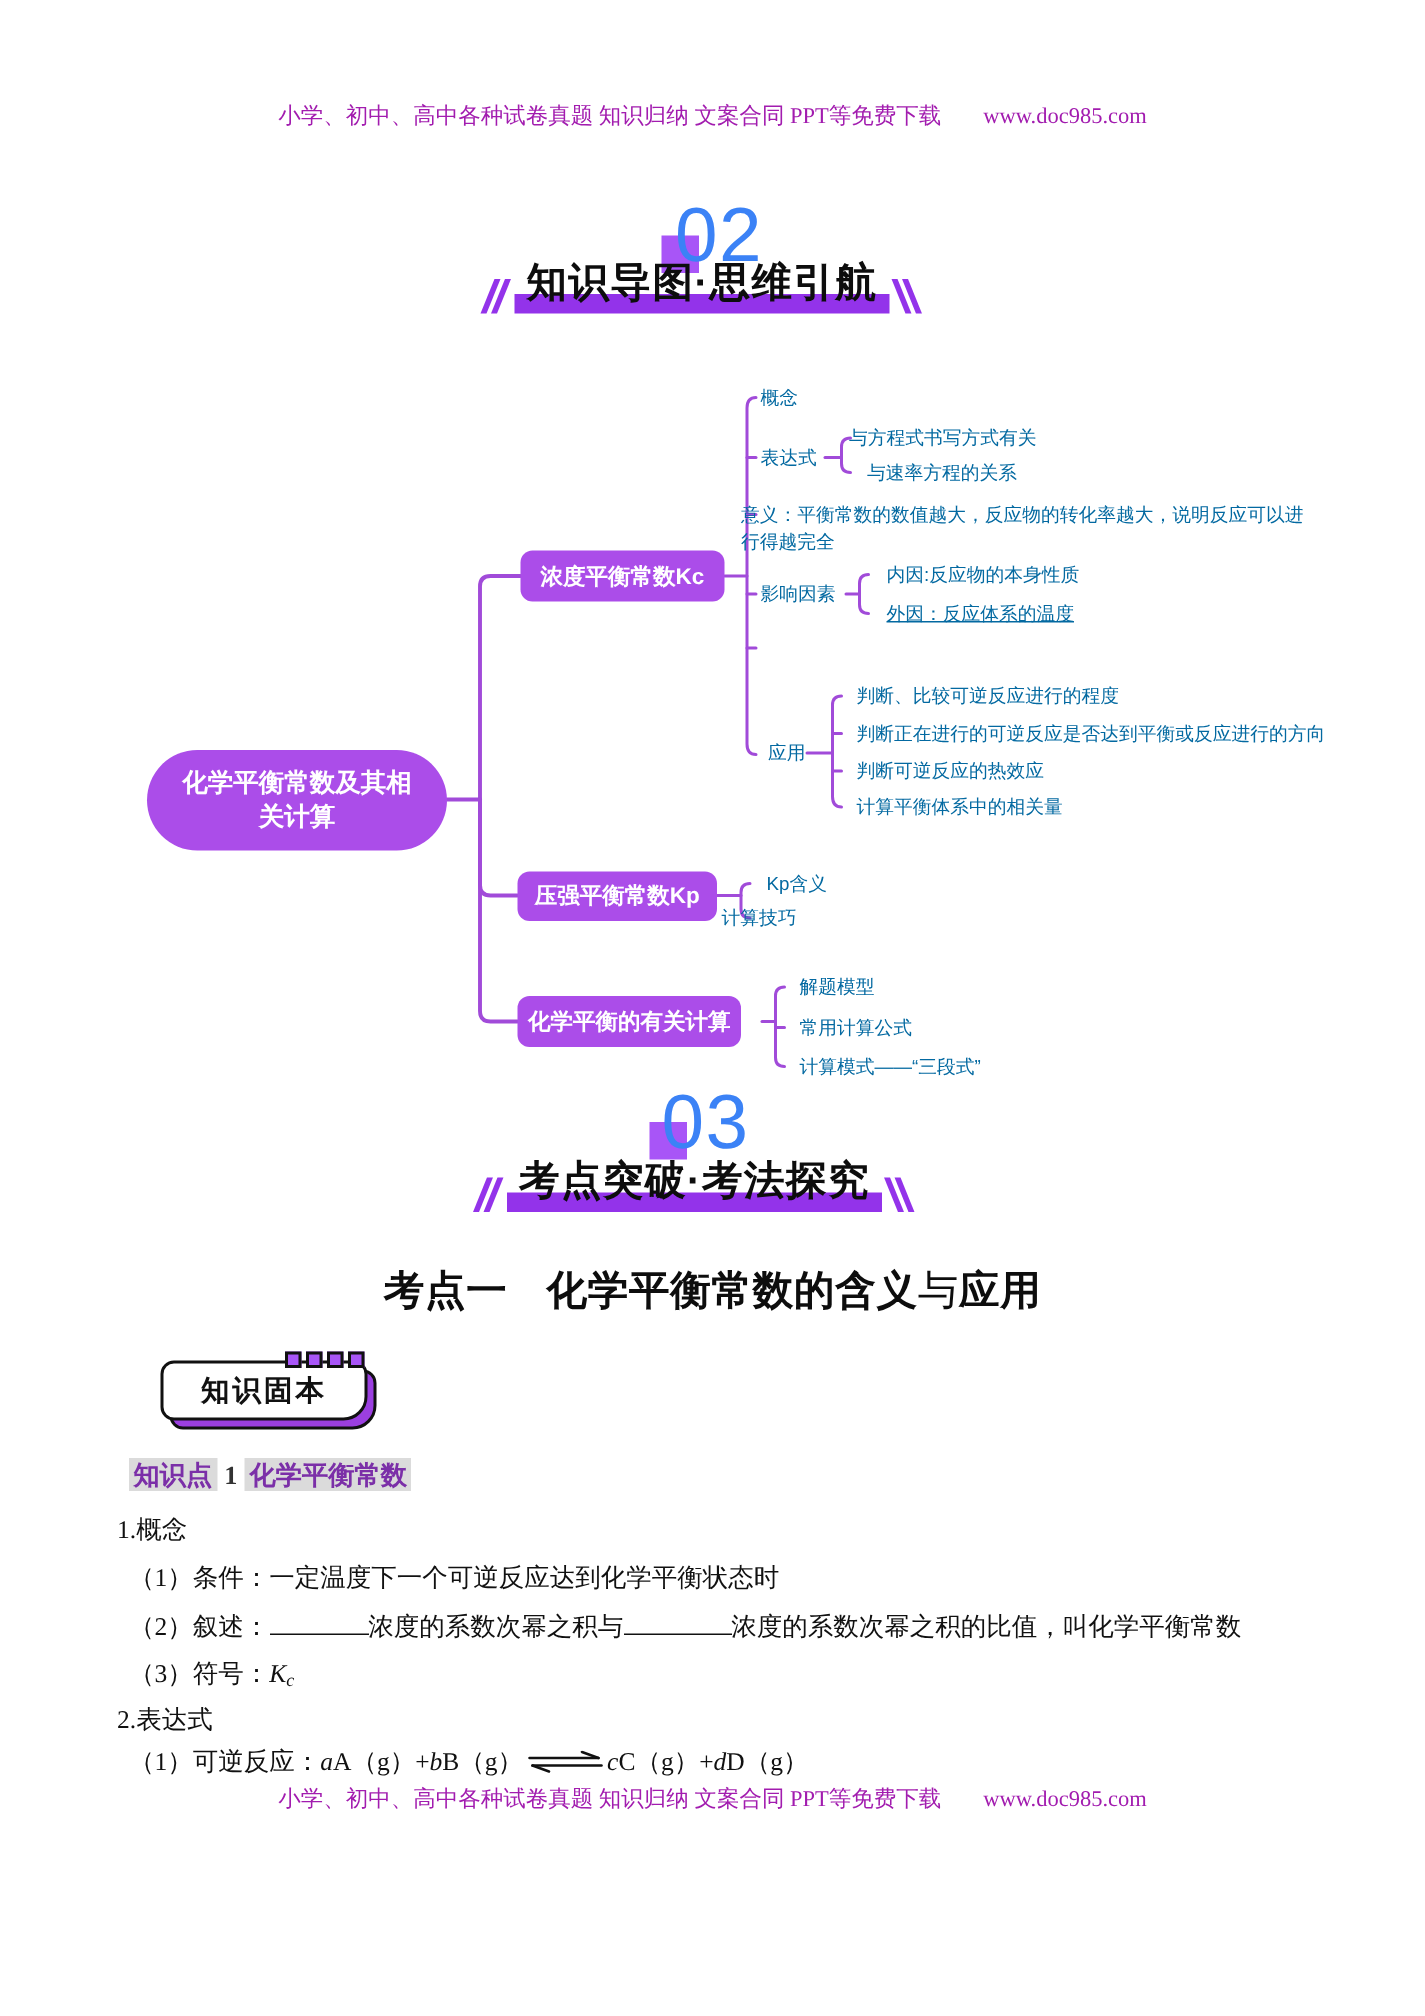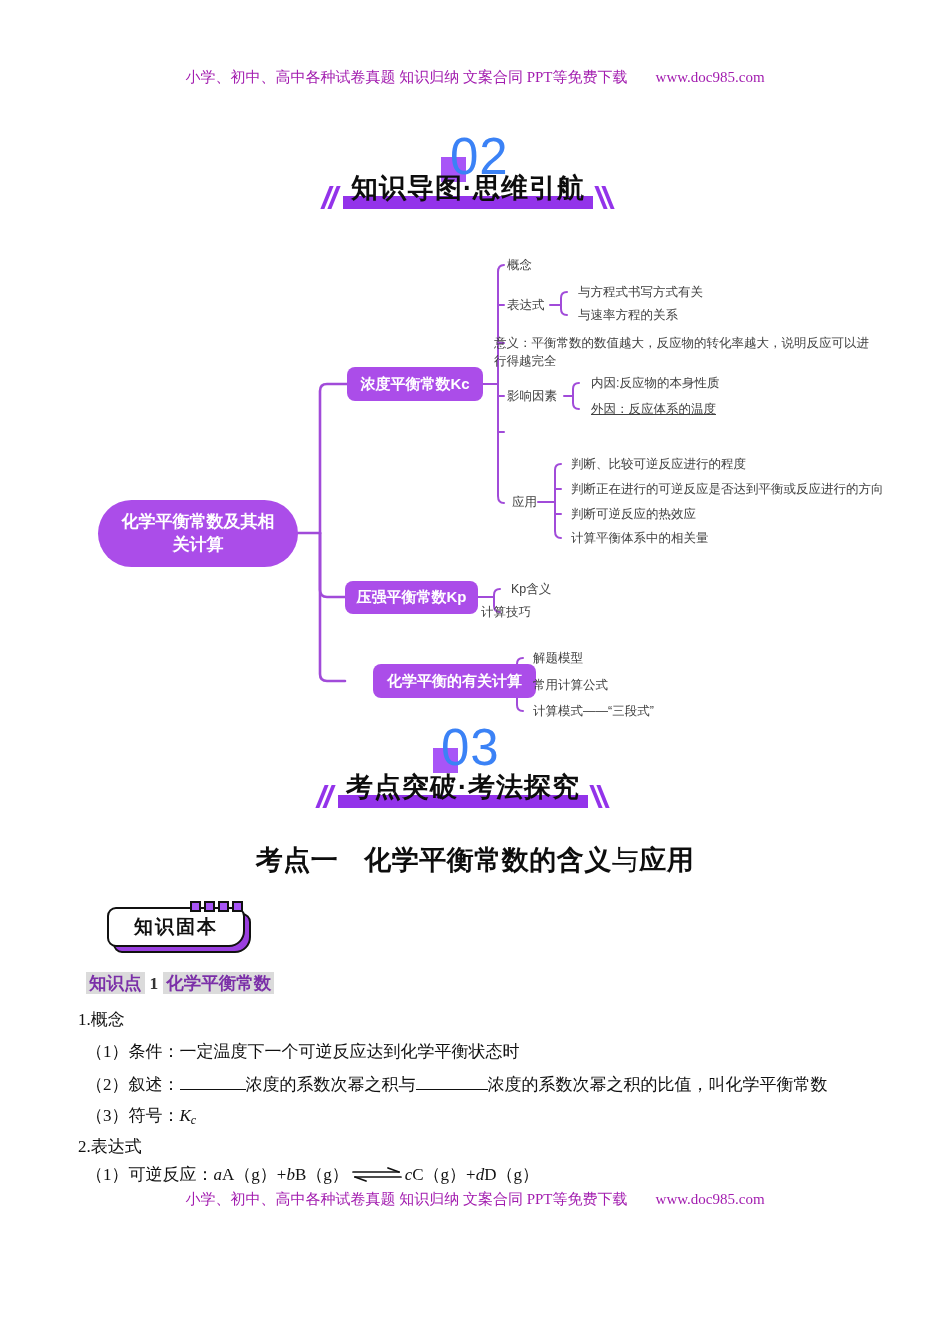--- a/index.html
+++ b/index.html
@@ -28,21 +28,21 @@
   .slash.r i { transform:skewX(22deg); }
   .slash i.b1 { left:2px; } .slash i.b2 { left:9px; }
 
   
   .mm-svg { position:absolute; left:0; top:0; width:950px; height:1344px; z-index:1; }
   .mm-node { position:absolute; z-index:2; background:#AB4DE9; color:#fff;
     font-weight:bold; display:flex; align-items:center; justify-content:center;
     border-radius:8px; font-size:15px; white-space:nowrap;text-align:right; }
   .mm-root { border-radius:34px; font-size:17px; white-space:normal;
     text-align:center; line-height:1.35; padding:0 18px; }
-  .mm-leaf { position:absolute; z-index:2; font-size:12.5px; color:#404040;
+  .mm-leaf { position:absolute; z-index:2; font-size:12.5px; color:#0369a1;
     line-height:16px; white-space:nowrap; }
   .mm-leaf.wrap { white-space:normal; line-height:18px; }
 
   
   .kaodian { position:absolute; left:0; width:950px; text-align:center;
     font-size:27px; font-weight:900; color:#0d0d0d; letter-spacing:0.5px; }
   .kaodian .light { font-weight:400; }
   .kaodian .gap { display:inline-block; width:26px; }
 
   
@@ -129,25 +129,25 @@
         <path d="M508,681 H517"></path>
         <path d="M523,658 Q517,658 517,664 V705 Q517,711 523,711"></path>
         <path d="M517,685 H523"></path>
       </g>
     </g>
   </svg>
 
   <div class="mm-node mm-root" style="left:98px; top:500px; width:200px; height:67px;">化学平衡常数及其相关计算</div>
   <div class="mm-node" style="left:347px; top:367px; width:136px; height:34px;">浓度平衡常数Kc</div>
   <div class="mm-node" style="left:345px; top:581px; width:133px; height:33px;">压强平衡常数Kp</div>
-  <div class="mm-node" style="left:345px; top:664px; width:163px; height:34px;margin-left:28px;">化学平衡的有关计算</div>
+  <div class="mm-node" style="left:345px; top:664px; width:149px; height:34px;">化学平衡的有关计算</div>
 
   <div class="mm-leaf" style="left:507px; top:257px;">概念</div>
   <div class="mm-leaf" style="left:507px; top:297px;">表达式</div>
-  <div class="mm-leaf" style="left:578px; top:284px;">与方程式书写方式有关</div>
+  <div class="mm-leaf" style="left:566px; top:284px;">与方程式书写方式有关</div>
   <div class="mm-leaf" style="left:578px; top:307px;">与速率方程的关系</div>
   <div class="mm-leaf wrap" style="left:494px; top:334px; width:382px;">意义：平衡常数的数值越大，反应物的转化率越大，说明反应可以进行得越完全</div>
   <div class="mm-leaf" style="left:507px; top:388px;">影响因素</div>
   <div class="mm-leaf" style="left:591px; top:375px;">内因:反应物的本身性质</div>
   <div class="mm-leaf" style="left:591px; top:401px;text-decoration:underline;">外因：反应体系的温度</div>
   <div class="mm-leaf" style="left:512px; top:494px;">应用</div>
   <div class="mm-leaf" style="left:571px; top:456px;">判断、比较可逆反应进行的程度</div>
   <div class="mm-leaf" style="left:571px; top:481px;">判断正在进行的可逆反应是否达到平衡或反应进行的方向</div>
   <div class="mm-leaf" style="left:571px; top:506px;">判断可逆反应的热效应</div>
   <div class="mm-leaf" style="left:571px; top:530px;">计算平衡体系中的相关量</div>

